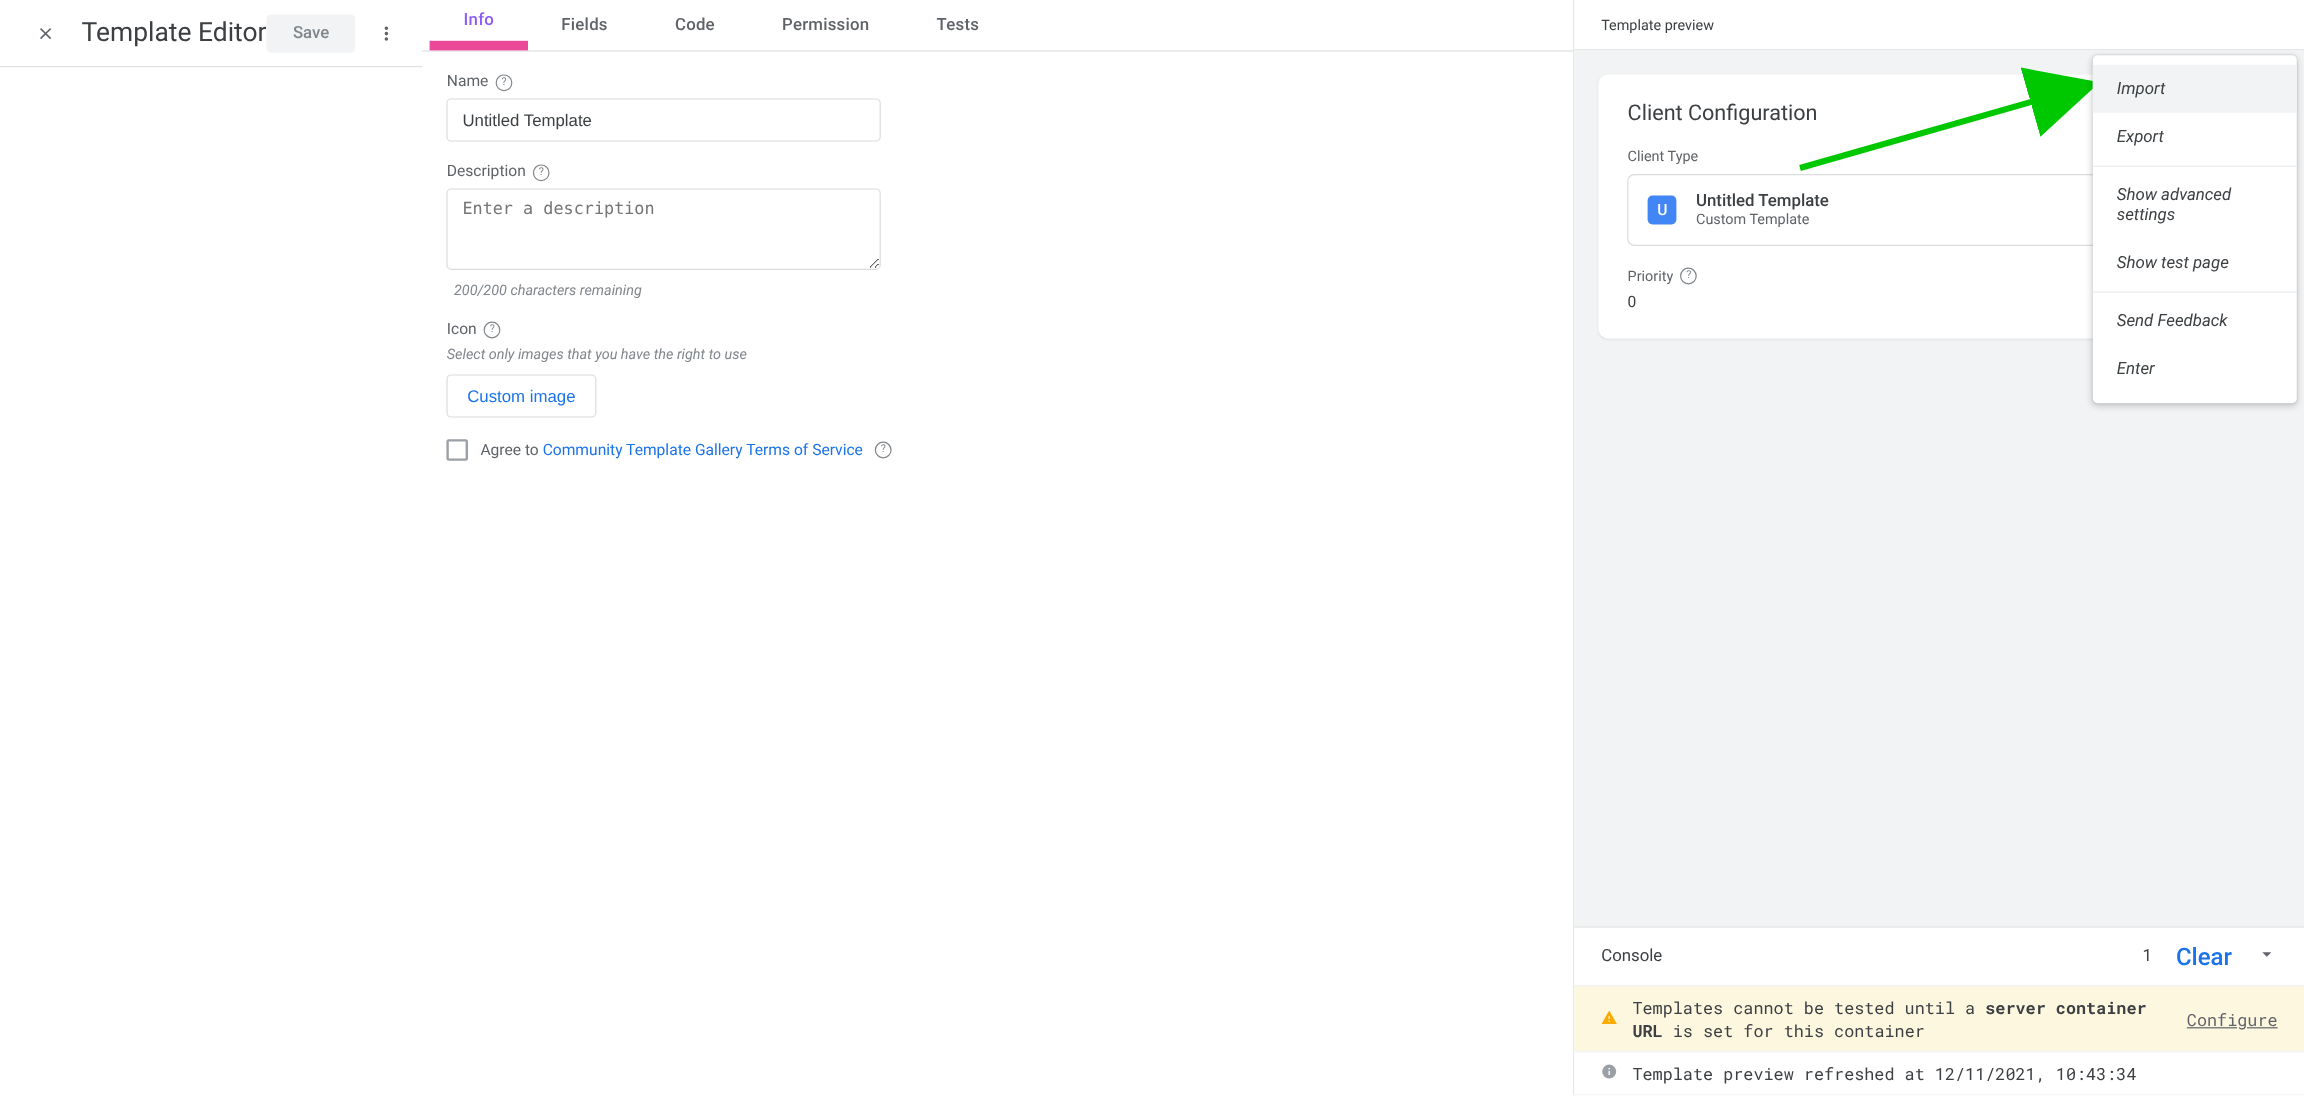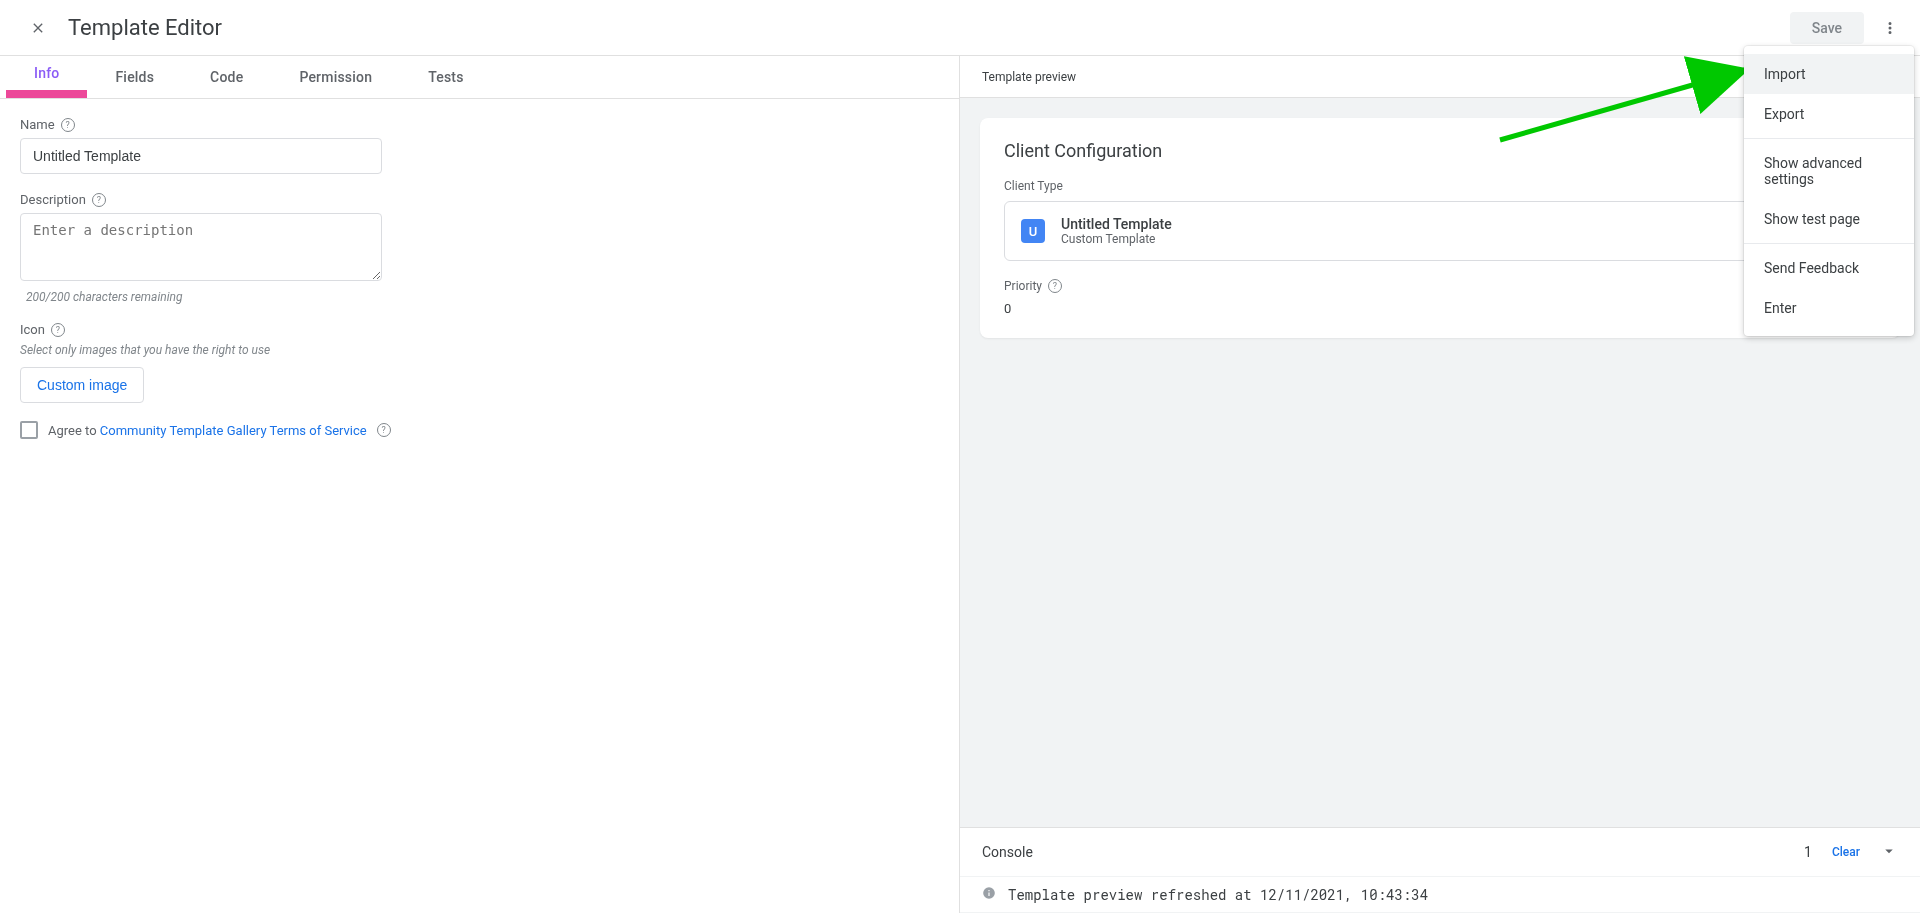--- a/index.html
+++ b/index.html
@@ -1,17 +1,17 @@
 <!DOCTYPE html>
 <html><head>
 <meta charset="utf-8">
 <style>
   * { box-sizing: border-box; margin: 0; padding: 0; }
   html, body { width: 100%; height: 100%; font-family: Roboto, Arial, sans-serif; font-size: 14px; color: #3c4043; background: #fff; }
-  .app { width: 1920px; height: 913px; position: relative; display: flex; flex-direction: column; }
+  .app { width: 1920px; height: 913px; position: relative; display: flex; flex-direction: row; }
 
   
   .header { height: 56px; display: flex; align-items: center; padding: 0 12px 0 24px; border-bottom: 1px solid #e0e0e0; }
   .close-btn { width: 28px; height: 28px; display: flex; align-items: center; justify-content: center; color: #5f6368; cursor: pointer; }
   .header-title { font-size: 22px; color: #3c4043; margin-left: 16px; font-weight: 400; }
   .header-spacer { flex: 1; }
   .save-btn { background: #f1f3f4; color: #80868b; padding: 8px 22px; border-radius: 4px; font-size: 14px; font-weight: 500; margin-right: 8px; }
   .more-btn { width: 36px; height: 36px; display: flex; align-items: center; justify-content: center; color: #5f6368; border-radius: 50%; cursor: pointer; }
 
   
@@ -50,35 +50,35 @@
   .ct-text .t2 { font-size: 12px; color: #5f6368; }
   .priority-block { margin-top: 18px; }
   .priority-val { font-size: 13px; color: #3c4043; }
 
   
   .console-wrap { border-top: 1px solid #e0e0e0; background: #fff; }
   .console-head { height: 48px; display: flex; align-items: center; padding: 0 22px; gap: 20px; }
   .console-title { font-size: 14px; color: #3c4043; }
   .console-spacer { flex: 1; }
   .console-count { font-size: 14px; color: #3c4043; }
-  .clear-btn { color: #1a73e8; font-size: 12px; font-weight: 500; cursor: pointer; }
+  .clear-btn { color: #1a73e8; font-size: 20px; font-weight: 500; cursor: pointer; }
   .expand-ic { color: #5f6368; }
   .console-rows { }
   .console-row { display: flex; align-items: center; gap: 12px; padding: 8px 22px; font-size: 14px; font-family: 'Roboto Mono', monospace, monospace; border-top: 1px solid #f1f3f4; }
   .console-row.warn { background: #fef7e0; }
   .warn-ic { color: #f9ab00; }
   .info-ic { color: #9aa0a6; }
   .mono { font-family: 'Roboto Mono', monospace, monospace; }
   .bold { font-weight: 700; }
   .configure-link { margin-left: auto; color: #5f6368; text-decoration: underline; cursor: pointer; }
   .console-row.last { border-bottom: 1px solid #f1f3f4; }
 
   
   .dropdown { position: absolute; top: 46px; right: 6px; width: 170px; background: #fff; border-radius: 4px; box-shadow: 0 2px 6px rgba(0,0,0,0.2), 0 0 0 1px rgba(0,0,0,0.05); padding: 8px 0; z-index: 50; }
-  .dd-item { padding: 12px 20px; font-size: 14px; color: #3c4043; cursor: pointer; }
+  .dd-item { padding: 12px 20px; font-size: 14px; color: #3c4043; cursor: pointer; font-style: italic; }
   .dd-item:hover, .dd-item.hover { background: #f1f3f4; }
   .dd-sep { height: 1px; background: #e8eaed; margin: 4px 0; }
 
   
   .arrow-svg { position: absolute; pointer-events: none; z-index: 40; }
 </style>
 </head>
 <body>
 
 <div class="app">
@@ -179,20 +179,31 @@
           <div class="console-spacer"></div>
           <div class="console-count">1</div>
           <div class="clear-btn">Clear</div>
           <div class="expand-ic">
             <svg width="18" height="18" viewBox="0 0 24 24">
                 <path fill="currentColor" d="M7 10l5 5 5-5z"></path>
               </svg>
           </div>
         </div>
         <div class="console-rows">
+          <div class="console-row warn">
+            <span class="warn-ic">
+              <svg width="14" height="14" viewBox="0 0 24 24">
+                  <path fill="currentColor" d="M1 21h22L12 2 1 21zm12-3h-2v-2h2v2zm0-4h-2v-4h2v4z"></path>
+                </svg>
+            </span>
+            <span class="mono">
+              <span>Templates cannot be tested until a </span><span class="bold">server container URL</span><span> is set for this container</span>
+            </span>
+            <span class="configure-link">Configure</span>
+          </div>
           <div class="console-row last">
             <span class="info-ic">
               <svg width="14" height="14" viewBox="0 0 24 24">
                   <path fill="currentColor" d="M12 2a10 10 0 1 0 0 20 10 10 0 0 0 0-20zm1 15h-2v-6h2v6zm0-8h-2V7h2v2z"></path>
                 </svg>
             </span>
             <span class="mono">Template preview refreshed at 12/11/2021, 10:43:34</span>
           </div>
         </div>
       </div>

